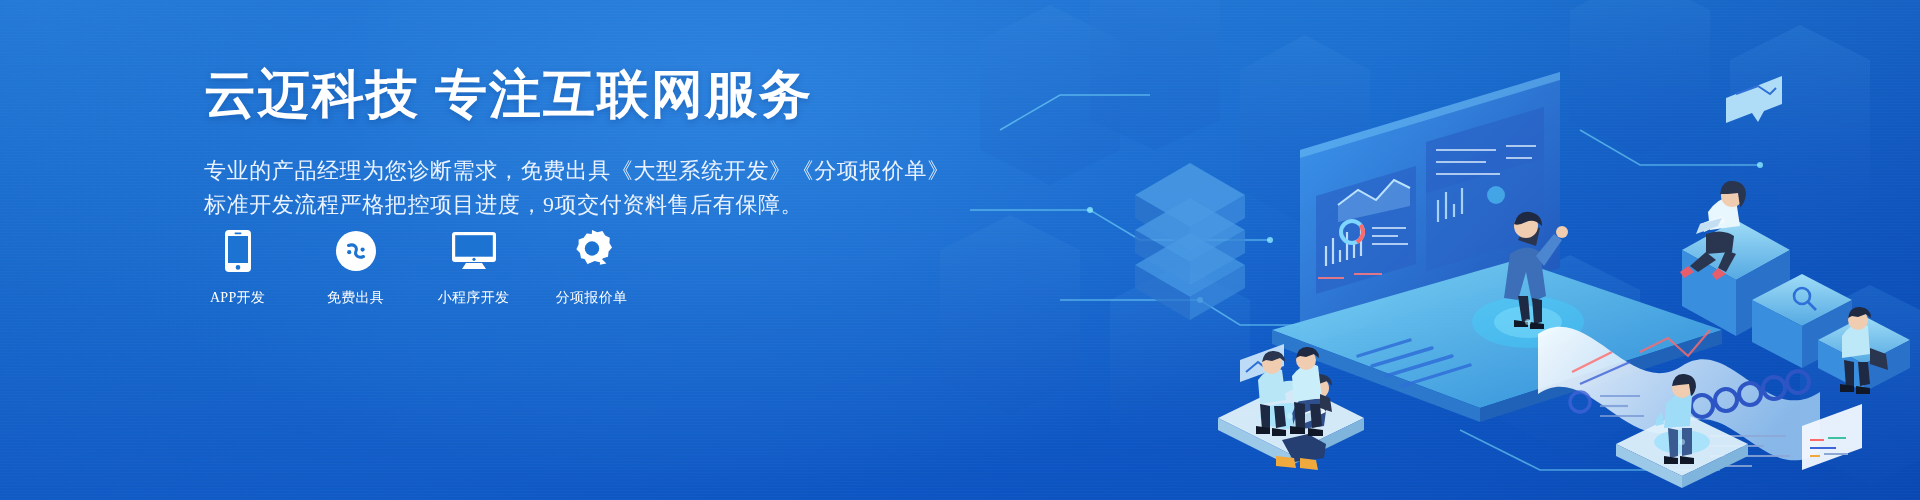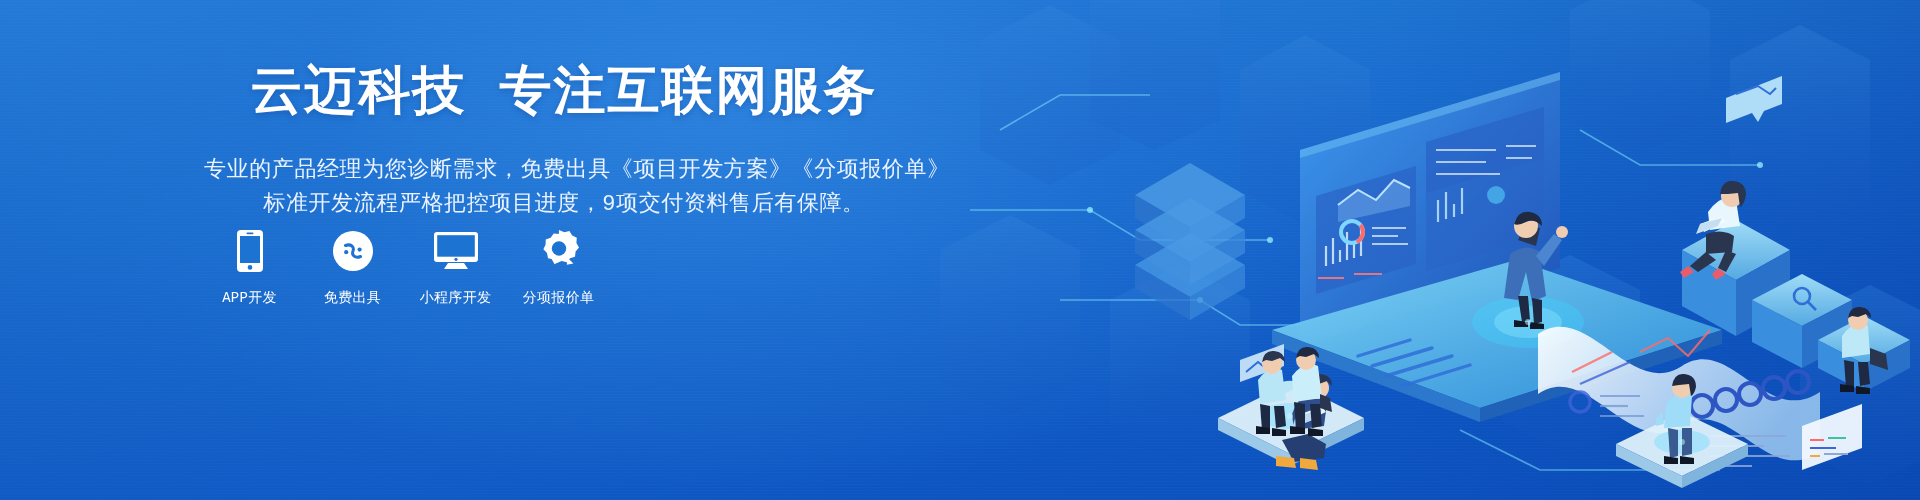--- a/index.html
+++ b/index.html
@@ -8,25 +8,24 @@
     padding: 0;
     background: #0a4fbd;
   }
   * { box-sizing: border-box; }
 
   .banner {
     position: relative;
     width: 1920px;
     height: 500px;
     overflow: hidden;
-    font-family: Liberation Mono, monospace;
+    font-family: Liberation Serif, serif;
     background:
       radial-gradient(ellipse 900px 520px at 38% 18%, rgba(44,130,222,0.95) 0%, rgba(33,115,212,0.55) 45%, rgba(20,90,196,0.0) 78%),
       linear-gradient(170deg, #2a85de 0%, #1d73d1 30%, #1360c9 58%, #0d55c2 78%, #0a4dbb 100%);
-    text-align: center;
   }
 
   
   .bg-texture {
     position: absolute;
     inset: 0;
     background-image:
       repeating-linear-gradient(0deg, rgba(255,255,255,0.035) 0px, rgba(255,255,255,0.035) 1px, rgba(0,0,0,0) 1px, rgba(0,0,0,0) 3px);
     opacity: .55;
     pointer-events: none;
@@ -61,25 +60,25 @@
     font-size: 22px;
     line-height: 34px;
     letter-spacing: .6px;
     white-space: nowrap;
   }
   .sub-wrap { margin-top: 26px; }
 
   
   .services {
     position: absolute;
-    left: 212px;
+    left: 200px;
     top: 228px;
     display: flex;
     align-items: flex-start;
-    gap: 28px;
+    gap: 43px;
   }
   .service {
     width: 75px;
     display: flex;
     flex-direction: column;
     align-items: center;
     cursor: pointer;
   }
   .service .glyph {
     height: 46px;
@@ -411,21 +410,21 @@
         <circle cx="588" cy="322" r="3" fill="#c9f6ff"></circle>
         <circle cx="350" cy="416" r="3" fill="#c9f6ff"></circle>
         <circle cx="742" cy="442" r="3" fill="#c9f6ff"></circle>
       </g>
     </svg>
   </div>
 
   <div class="copy">
     <h1 class="headline">云迈科技 专注互联网服务</h1>
     <div class="sub-wrap">
-      <p class="subline">专业的产品经理为您诊断需求，免费出具《项目开发方案》《分项报价单》</p>
+      <p class="subline">专业的产品经理为您诊断需求，免费出具《大型系统开发》《分项报价单》</p>
       <p class="subline">标准开发流程严格把控项目进度，9项交付资料售后有保障。</p>
     </div>
   </div>
 
   <div class="services">
 
     <div class="service">
       <span class="glyph">
         <svg width="26" height="42" viewBox="0 0 26 42">
           <rect x="0" y="0" width="26" height="42" rx="4"></rect>

